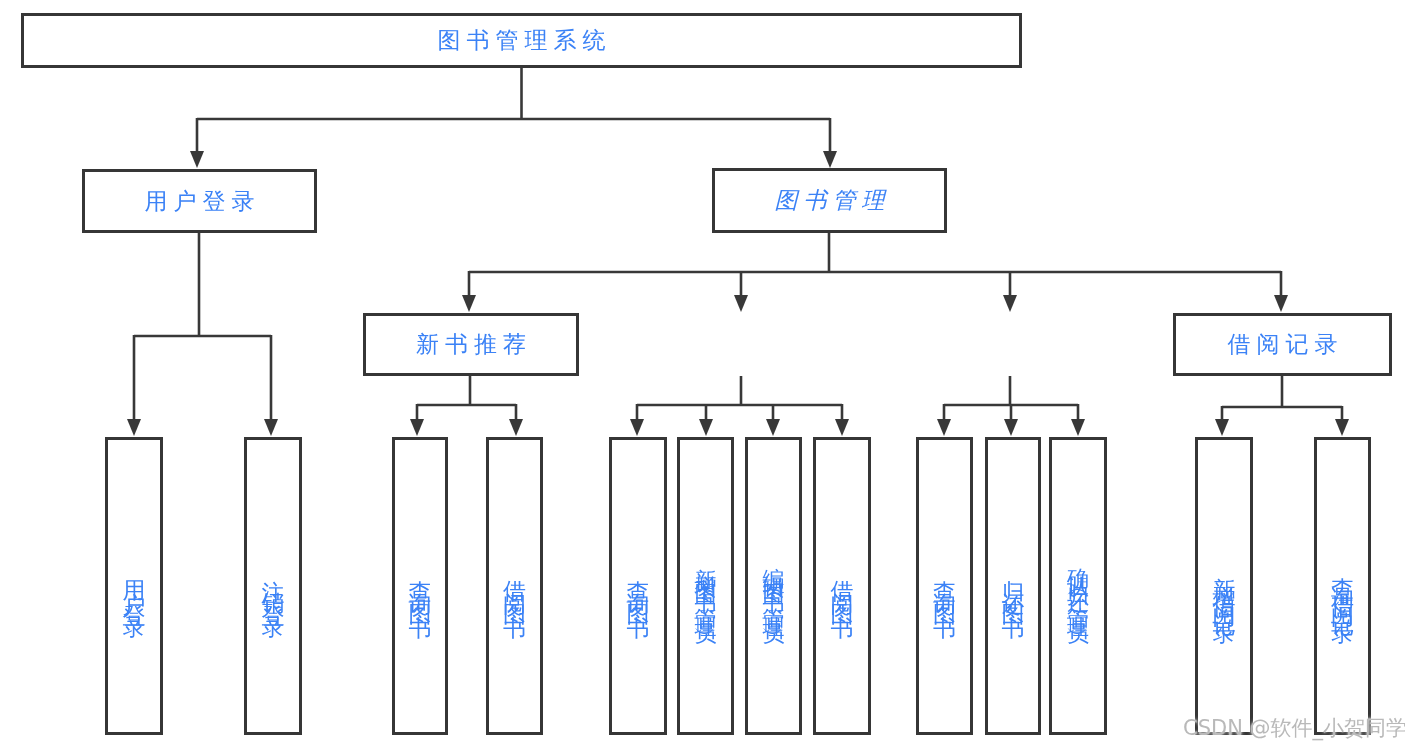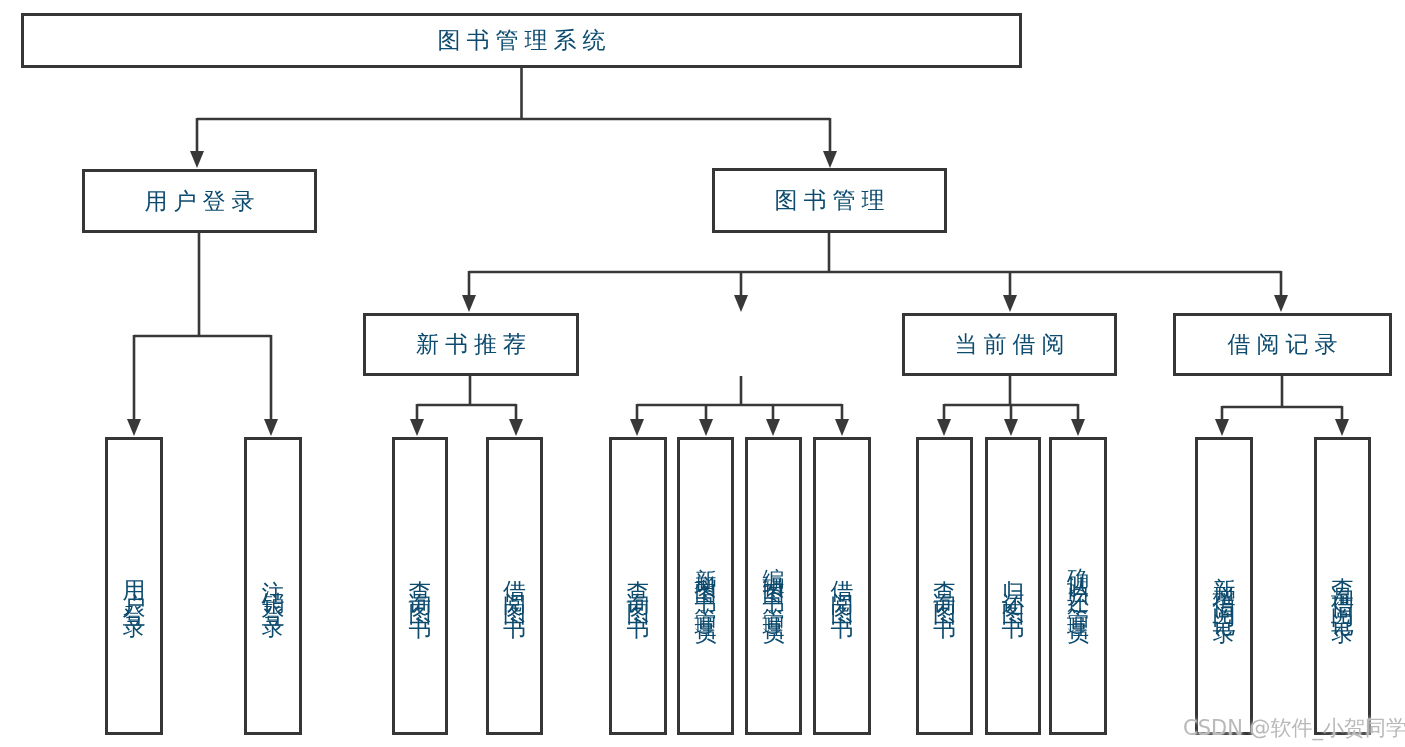--- a/index.html
+++ b/index.html
@@ -1,31 +1,31 @@
 <!DOCTYPE html>
 <html><head>
 <meta charset="utf-8">
 <style>
   html,body{margin:0;padding:0;background:#ffffff;}
   body{width:1405px;height:747px;position:relative;overflow:hidden;
        font-family:"DejaVu Sans","Liberation Sans",sans-serif;}
   .canvas{position:absolute;left:0;top:0;width:1405px;height:747px;background:#ffffff;}
   svg.wires{position:absolute;left:0;top:0;width:1405px;height:747px;pointer-events:none;}
   .node{position:absolute;box-sizing:border-box;background:#ffffff;
-        border:3px solid #363636;color:#0c4a6e;display:flex;
+        border:3px solid #363636;color:#3b82f6;display:flex;
         align-items:center;justify-content:center;z-index:2;}
   .hnode{font-size:23px;letter-spacing:6px;text-indent:6px;white-space:nowrap;}
   .vnode{writing-mode:vertical-rl;text-orientation:mixed;
          font-size:23px;letter-spacing:12px;line-height:1;}
   .v-mid{letter-spacing:9px;}
   .v-long{font-size:22px;letter-spacing:8px;}
   
   .n-root{left:21px;top:13px;width:1001px;height:55px;}
   .n-login-grp{left:82px;top:169px;width:235px;height:64px;}
-  .n-mgmt-grp{left:712px;top:168px;width:235px;height:65px;}
+  .n-mgmt-grp{left:712px;top:168px;width:235px;height:65px;font-style:italic;}
   .n-newrec{left:363px;top:313px;width:216px;height:63px;}
   .n-borrow{left:634px;top:313px;width:215px;height:63px;}
   .n-current{left:902px;top:313px;width:215px;height:63px;}
   .n-records{left:1173px;top:313px;width:219px;height:63px;}
   .vrow{top:437px;height:298px;}
   .n-v1{left:105px;width:58px;}   .n-v2{left:244px;width:58px;}
   .n-v3{left:392px;width:56px;}   .n-v4{left:486px;width:57px;}
   .n-v5{left:609px;width:58px;}   .n-v6{left:677px;width:57px;}
   .n-v7{left:745px;width:57px;}   .n-v8{left:813px;width:58px;}
   .n-v9{left:916px;width:57px;}   .n-v10{left:985px;width:56px;}
@@ -101,21 +101,20 @@
     <line x1="1342" y1="406" x2="1342" y2="422"></line>
     <polygon points="1335,419 1349,419 1342,436" stroke="none"></polygon>
   </svg>
 
   <div class="node hnode n-root">图书管理系统</div>
 
   <div class="node hnode n-login-grp">用户登录</div>
   <div class="node hnode n-mgmt-grp">图书管理</div>
 
   <div class="node hnode n-newrec">新书推荐</div>
-  <div class="node hnode n-current">当前借阅</div>
   <div class="node hnode n-records">借阅记录</div>
 
   <div class="node vnode vrow n-v1">用户登录</div>
   <div class="node vnode vrow n-v2">注销登录</div>
   <div class="node vnode vrow n-v3">查询图书</div>
   <div class="node vnode vrow n-v4">借阅图书</div>
   <div class="node vnode vrow n-v5">查询图书</div>
   <div class="node vnode v-long vrow n-v6">新增图书（管理员）</div>
   <div class="node vnode v-long vrow n-v7">编辑图书（管理员）</div>
   <div class="node vnode vrow n-v8">借阅图书</div>

